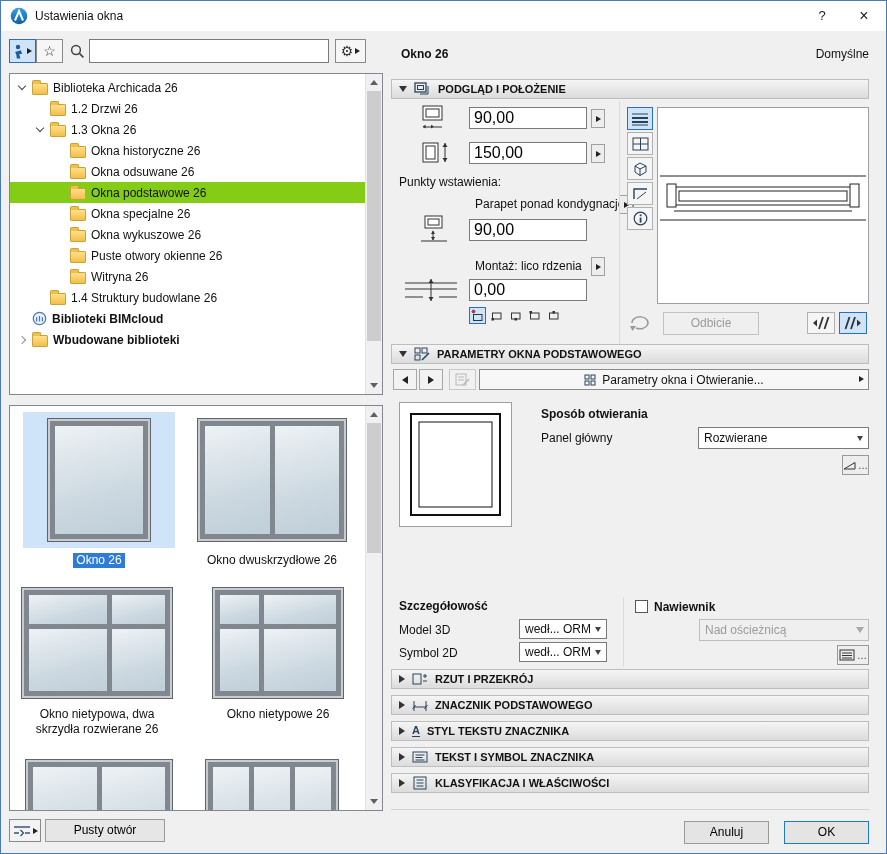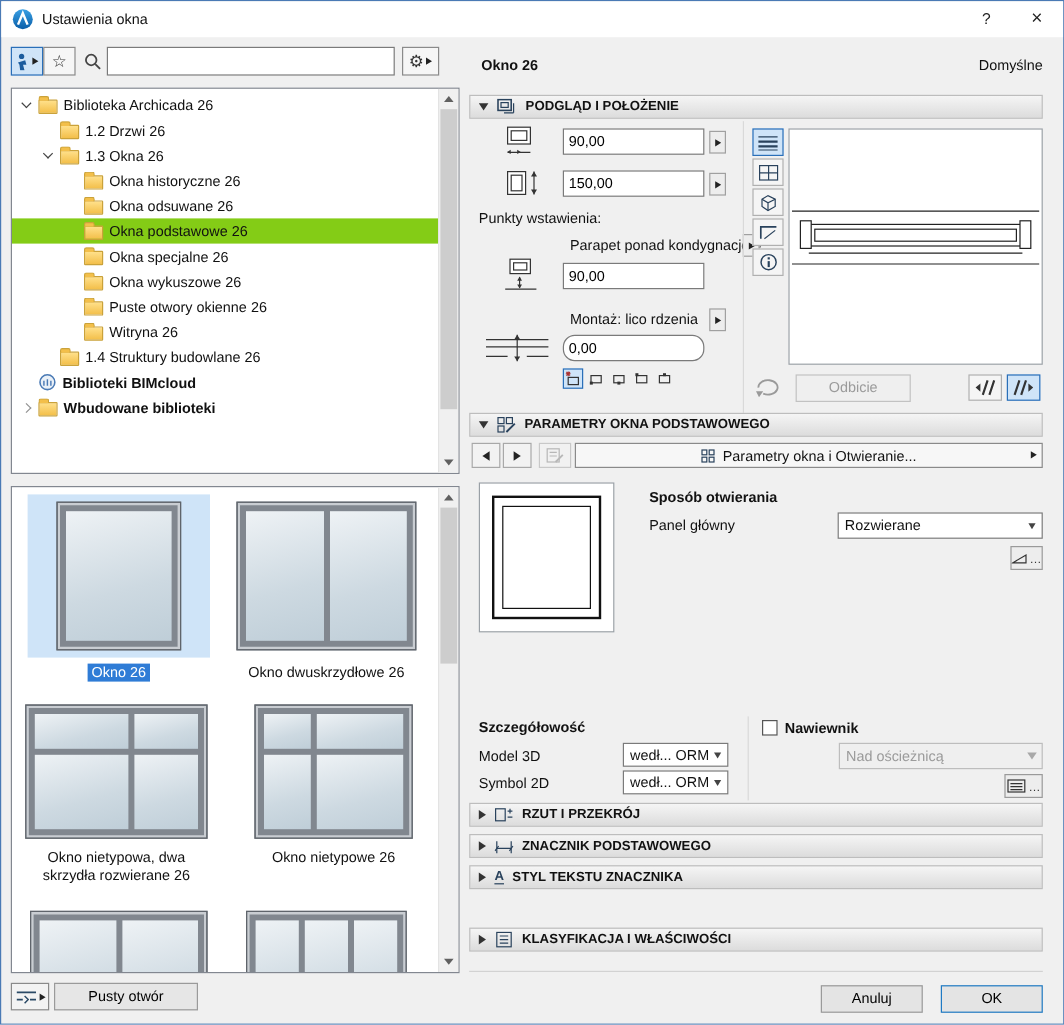--- a/index.html
+++ b/index.html
@@ -1,21 +1,21 @@
 <!DOCTYPE html>
 <html><head>
 <meta charset="utf-8">
 <style>
   * { box-sizing: border-box; margin: 0; padding: 0; }
   body { font-family: "Liberation Sans", "DejaVu Sans", sans-serif; font-size: 12px; color: #111; background: #fff; }
   .dialog { position: relative; width: 887px; height: 854px; background: #f0f0f0; border: 1px solid #4a7ab5; overflow: hidden; }
   .abs { position: absolute; }
   .bold { font-weight: bold; }
   button { font-family: inherit; font-size: inherit; background: none; border: none; padding: 0; cursor: default; }
-  input { font-family: inherit; font-size: 12px; }
+  input { font-family: inherit; font-size: 16px; }
 
   
   .titlebar { position: absolute; left: 0; top: 0; right: 0; height: 30px; background: #fff; }
   .logo { position: absolute; left: 9px; top: 6px; width: 18px; height: 18px; }
   .title { position: absolute; left: 34px; top: 8px; font-size: 12px; }
   .tb-btn { position: absolute; top: 0; width: 40px; height: 30px; text-align: center; line-height: 30px; color: #222; }
   .tb-help { right: 44px; font-size: 13px; }
   .tb-close { right: 2px; font-size: 16px; }
 
   
@@ -401,21 +401,21 @@
     <span class="abs" style="left:12px;top:238px;">
       <svg width="56" height="26">
           <line x1="2" y1="6" x2="54" y2="6" stroke="#333"></line>
           <line x1="2" y1="12" x2="54" y2="12" stroke="#333"></line>
           <line x1="2" y1="20" x2="20" y2="20" stroke="#333"></line>
           <line x1="36" y1="20" x2="54" y2="20" stroke="#333"></line>
           <line x1="28" y1="2" x2="28" y2="24" stroke="#333"></line>
           <path d="M25.5 6 L28 2 L30.5 6 Z M25.5 20 L28 24 L30.5 20 Z" fill="#333"></path>
         </svg>
     </span>
-    <input class="field" style="left: 78px; top: 240px; border-radius: 10px;" value="0,00">
+    <input class="field" style="left: 78px; top: 240px;" value="0,00">
 
     <button class="anchorbtn sel" style="left:78px;top:268px;">
       <svg width="13" height="13">
           <path d="M0.5 2.5 h4 M2.5 0.5 v4 M1 1 l3 3 M4 1 l-3 3" stroke="#a33" stroke-width="0.9"></path>
           <rect x="2.5" y="5.5" width="8.5" height="6" fill="none" stroke="#333"></rect>
         </svg>
     </button>
     <button class="anchorbtn" style="left:97px;top:268px;">
       <svg width="13" height="13">
           <rect x="2.5" y="4" width="8.5" height="6" fill="none" stroke="#333"></rect>
@@ -622,20 +622,30 @@
           <line x1="0.5" y1="11" x2="3.5" y2="7" stroke="#29425c"></line>
           <line x1="12.5" y1="11" x2="15.5" y2="7" stroke="#29425c"></line>
         </svg>
       <span>ZNACZNIK PODSTAWOWEGO</span>
     </div>
     <div class="secbar" style="top:682px;">
       <span class="tri-r" style="border-left-color:#333;"></span>
       <span class="secicon ico-A">A</span>
       <span>STYL TEKSTU ZNACZNIKA</span>
     </div>
+    <div class="secbar" style="top:708px;">
+      <span class="tri-r" style="border-left-color:#333;"></span>
+      <svg class="secicon" width="16" height="14">
+          <rect x="1" y="2" width="14" height="10" fill="none" stroke="#29425c"></rect>
+          <line x1="3.5" y1="5" x2="12.5" y2="5" stroke="#29425c"></line>
+          <line x1="3.5" y1="7.5" x2="10.5" y2="7.5" stroke="#29425c"></line>
+          <line x1="3.5" y1="10" x2="12.5" y2="10" stroke="#29425c"></line>
+        </svg>
+      <span>TEKST I SYMBOL ZNACZNIKA</span>
+    </div>
     <div class="secbar" style="top:734px;">
       <span class="tri-r" style="border-left-color:#333;"></span>
       <svg class="secicon" width="16" height="14">
           <rect x="2" y="1" width="12" height="12" fill="none" stroke="#29425c"></rect>
           <line x1="4.5" y1="4" x2="11.5" y2="4" stroke="#29425c"></line>
           <line x1="4.5" y1="7" x2="11.5" y2="7" stroke="#29425c"></line>
           <line x1="4.5" y1="10" x2="11.5" y2="10" stroke="#29425c"></line>
         </svg>
       <span>KLASYFIKACJA I WŁAŚCIWOŚCI</span>
     </div>

